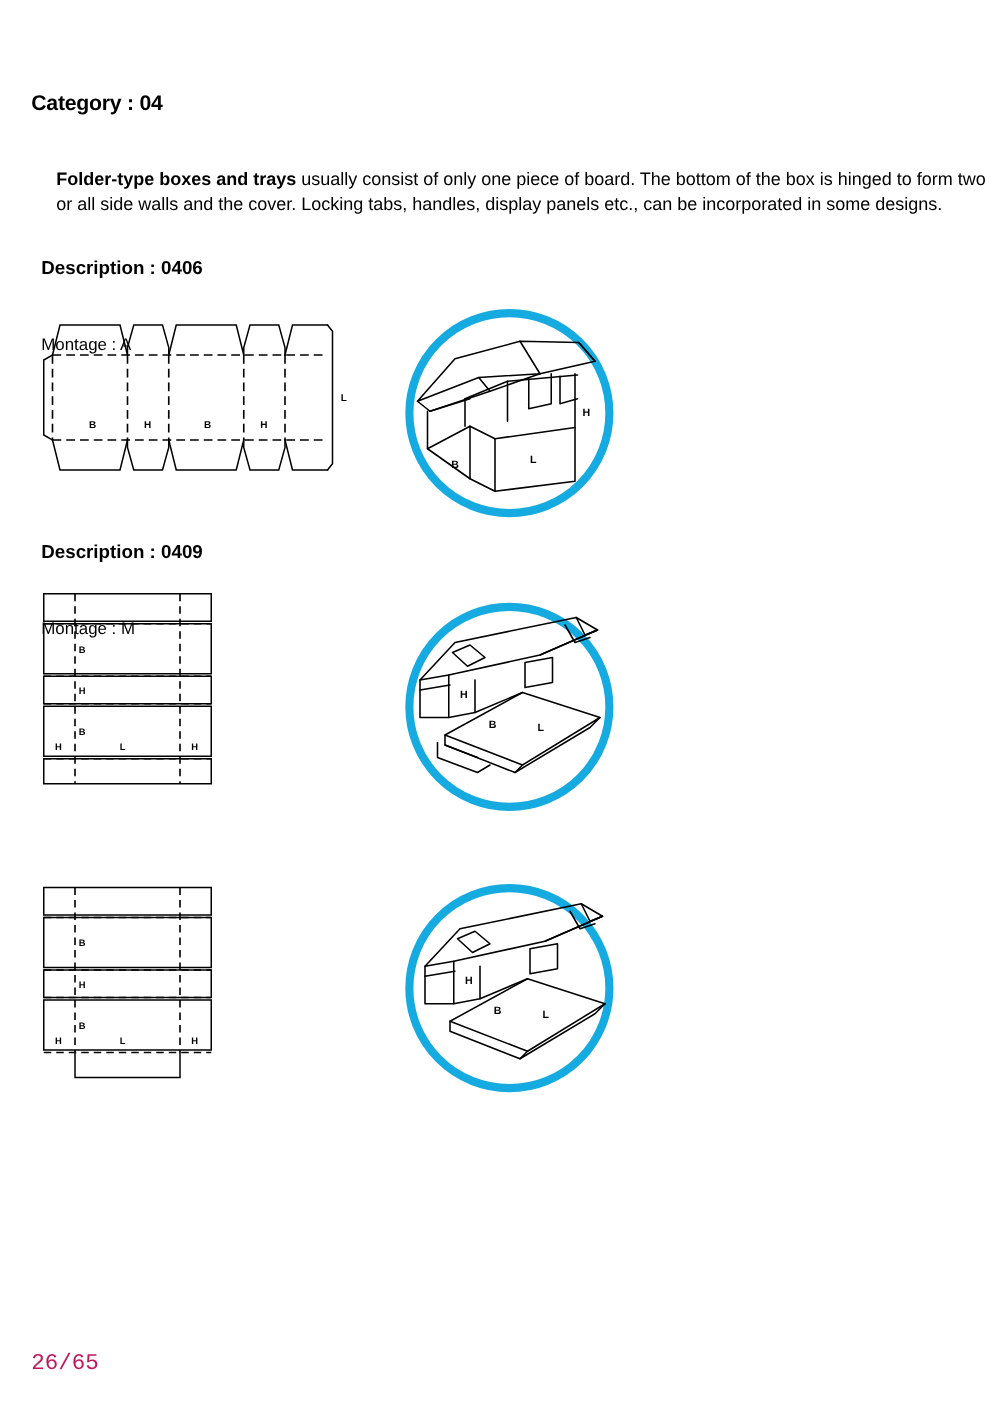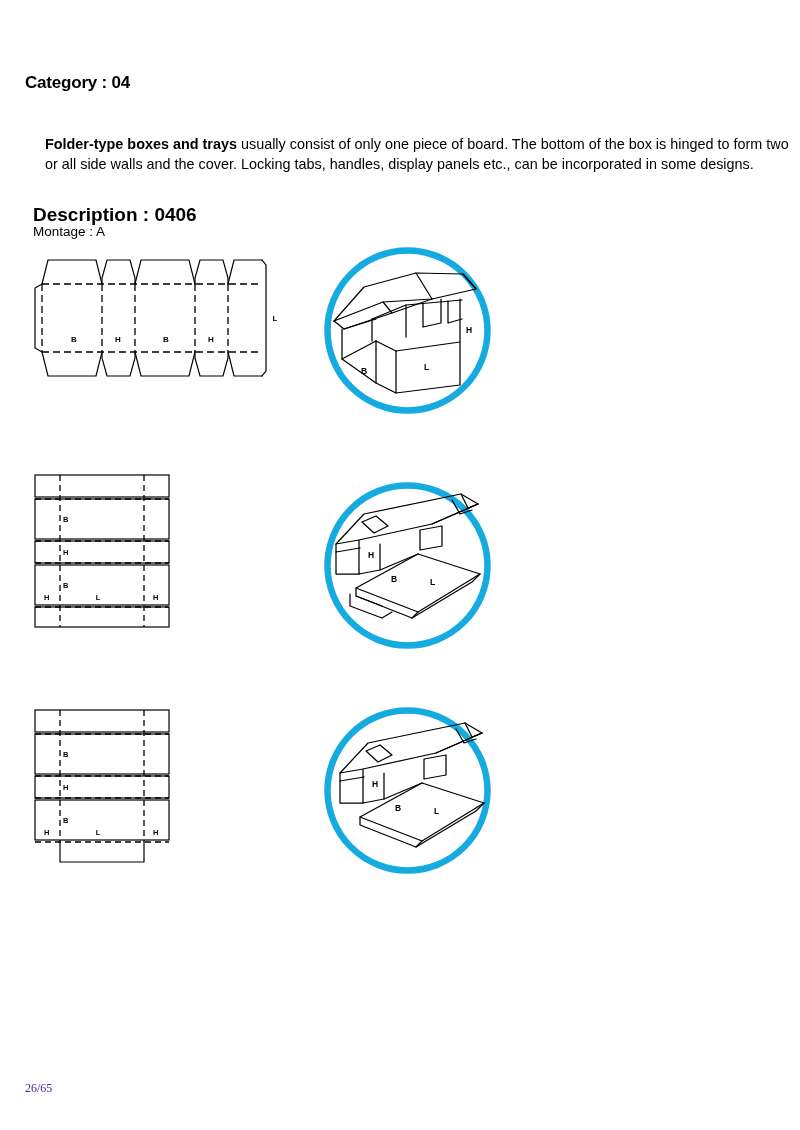--- a/index.html
+++ b/index.html
@@ -40,50 +40,51 @@
     font-size: 14.4px;
     line-height: 19.6px;
     text-align: left;
     margin-left: 20px;
   }
   .intro b { font-weight: bold; }
 
   
   .desc-block { position: absolute; left: 33px; }
   .desc-title {
-    font-size: 19px;
+    font-size: 15px;
     font-weight: bold;
     line-height: 17px;
     white-space: nowrap;
   }
   .desc-montage {
     font-size: 13.5px;
     font-weight: normal;
     line-height: 17px;
     white-space: nowrap;
+    margin-top: 44px;
   }
 
   .block-1 { top: 206px; }
   .block-2 { top: 433px; }
   .block-3 { top: 667px; }
 
   
   .dieline { position: absolute; }
   .render  { position: absolute; }
 
   .fig-svg { display: block; }
 
   
   .page-number {
     position: absolute;
     left: 25px;
     top: 1081px;
-    font-family: Liberation Serif, serif;
-    font-size: 12px;
-    color: #4c1d95;
+    font-family: Liberation Mono, monospace;
+    font-size: 18px;
+    color: #be185d;
   }
 </style>
 </head>
 <body>
 
 <div class="page">
 
   <div class="category-title">Category : 04</div>
 
   <p class="intro"><b id="introBold">Folder-type boxes and trays</b><span id="introRest"> usually consist of only one piece of board. The bottom of the box is hinged to form two or all side walls and the cover. Locking tabs, handles, display panels etc., can be incorporated in some designs.</span></p>
@@ -164,20 +165,24 @@
         <path d="M56 98 L76 108"></path>
       </g>
       <g font-family="Liberation Sans, sans-serif" font-size="8.5" font-weight="bold" fill="#000">
         <text x="146" y="90">H</text>
         <text x="41" y="131">B</text>
         <text x="104" y="127">L</text>
       </g>
     </svg>
   </div>
 
+  <div class="desc-block block-2">
+    <div class="desc-title">Description : 0409</div>
+    <div class="desc-montage">Montage : M</div>
+  </div>
 
   <div class="dieline" style="left:30px; top:470px;">
     <svg class="fig-svg" width="150" height="160" viewBox="0 0 150 160">
       <g fill="none" stroke="#000" stroke-width="1.2" stroke-linecap="square">
 
         <rect x="5" y="5" width="134" height="22"></rect>
 
         <rect x="5" y="29" width="134" height="40"></rect>
 
         <rect x="5" y="71" width="134" height="22"></rect>

